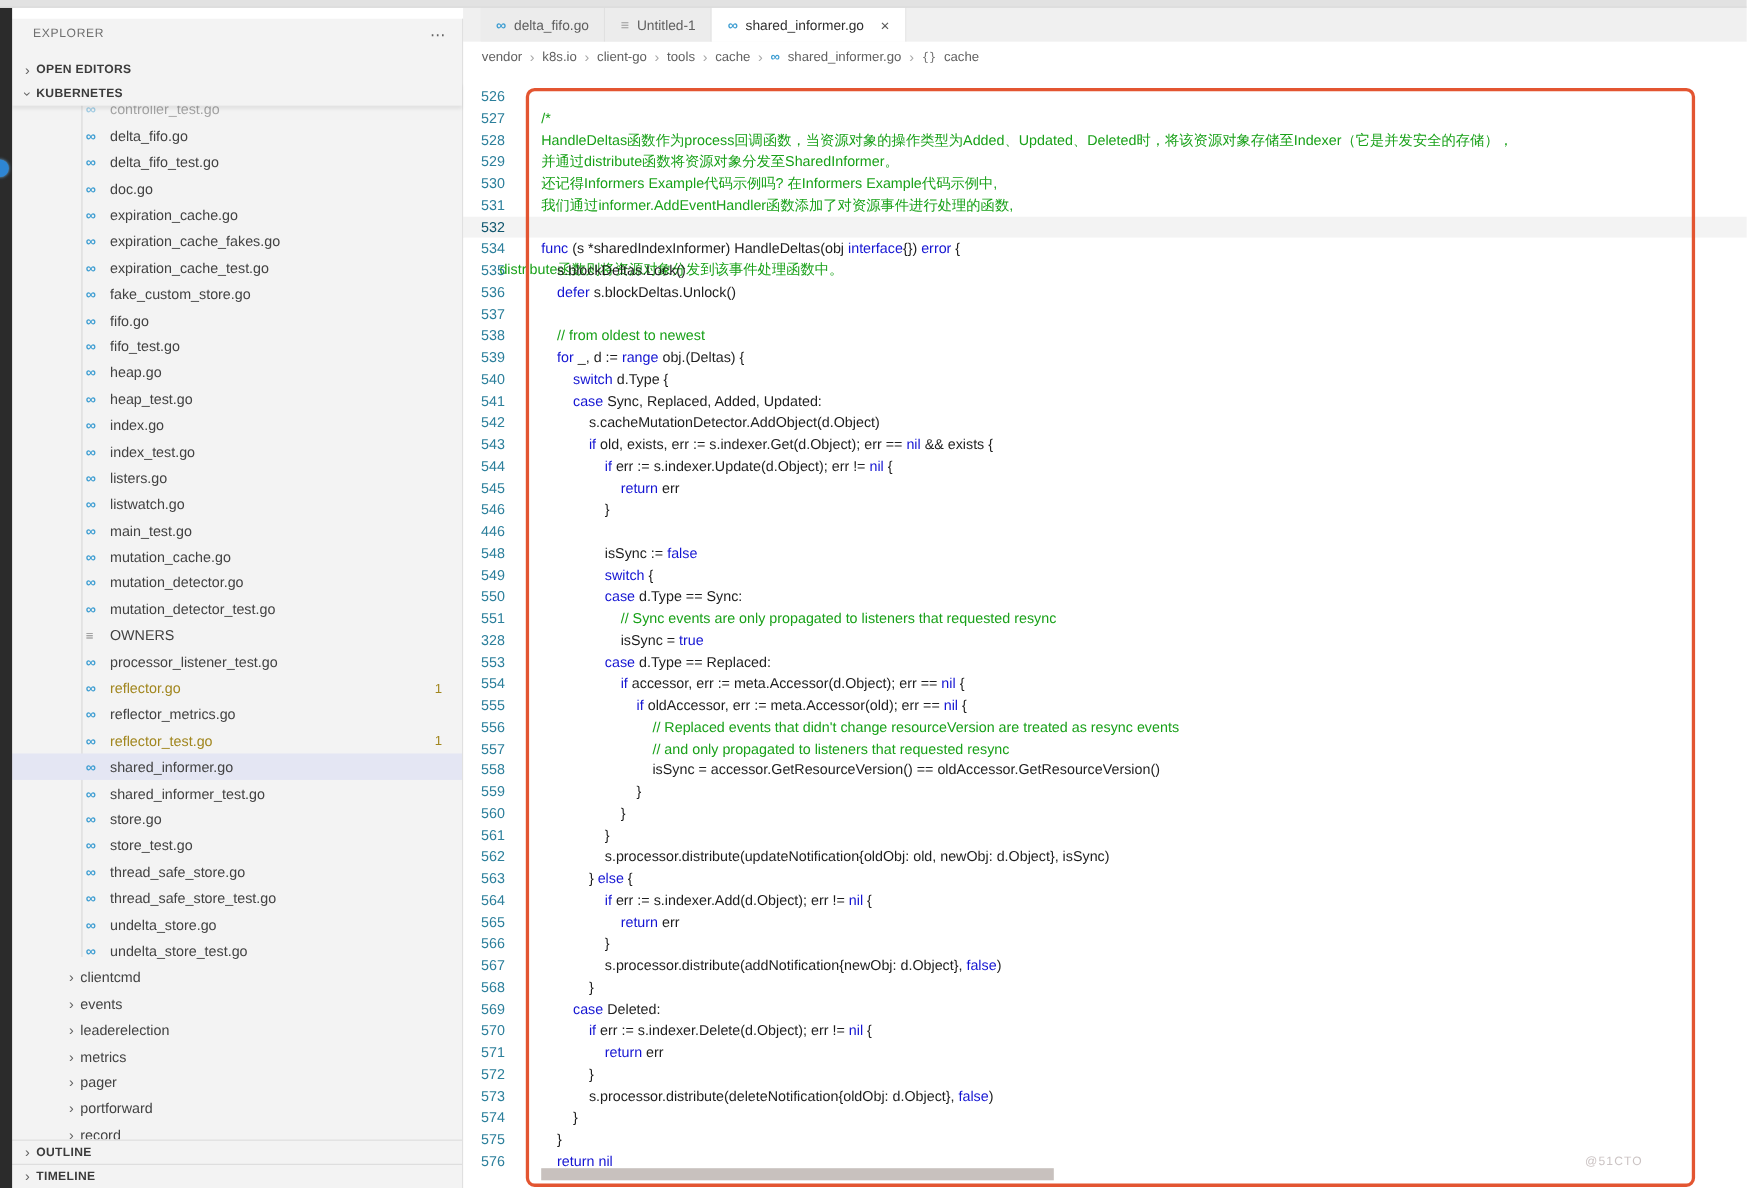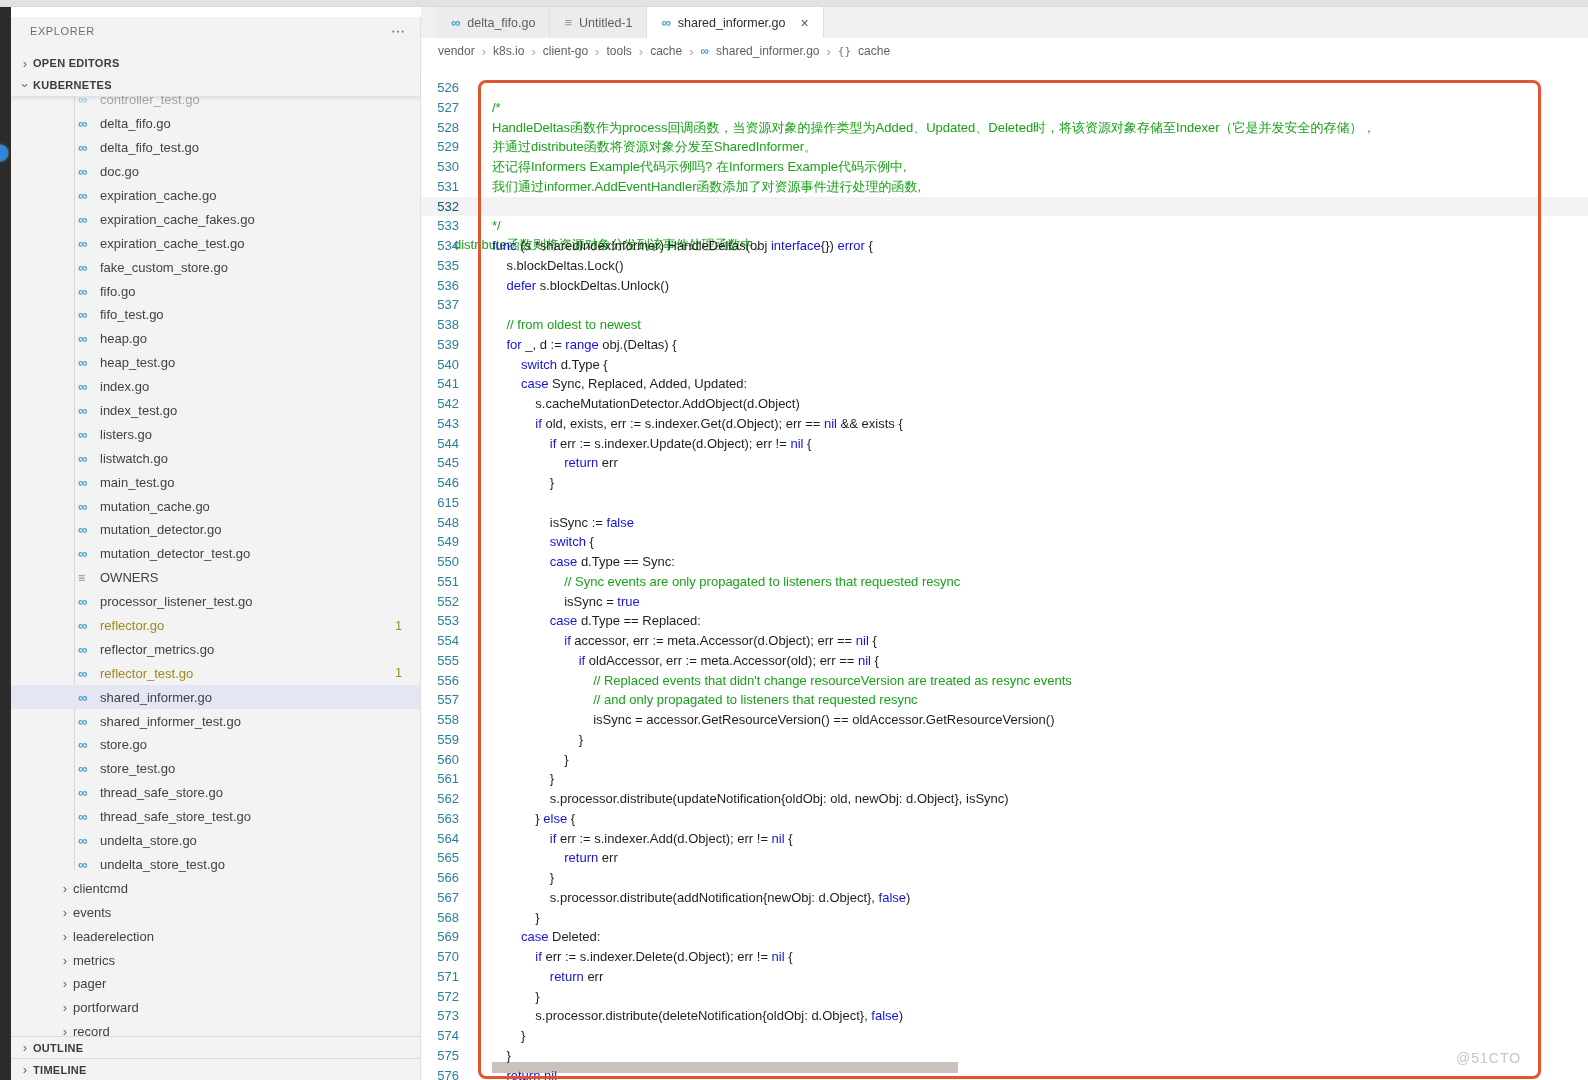--- a/index.html
+++ b/index.html
@@ -81,22 +81,22 @@
   .tok-k { color:#1414d2; }
   .tok-c { color:#19a119; }
   .tok-p { color:#1e1e1e; }
 
   .annotation-box { position:absolute; left:57px; top:73px; width:1063px; height:999px;
     border:3px solid #e35531; border-radius:8px; pointer-events:none; z-index:20; }
 
   .hscroll { position:absolute; left:71px; top:1055px; width:466px; height:11px;
     background:rgba(125,108,100,0.42); z-index:25; cursor:pointer; }
 
-  .watermark { position:absolute; left:1020px; top:1043px; font-size:14px;
-    color:rgba(160,145,145,0.55); filter:blur(0.4px); z-index:26; letter-spacing:1px;margin-left:15px; }
+  .watermark { position:absolute; left:1020px; top:1043px; font-size:11px;
+    color:rgba(160,145,145,0.55); filter:blur(0.4px); z-index:26; letter-spacing:1px; }
 </style>
 </head>
 <body>
 
 <div class="app">
   <div class="topstrip"></div>
 
   <div class="activitybar">
     <div class="bluedot"></div>
   </div>
@@ -329,40 +329,39 @@
         <span class="bc-item">cache</span>
       </div>
     <div class="codearea" id="codearea">
         <div class="code-line"><span class="ln">526</span><span class="ctext"></span></div>
         <div class="code-line"><span class="ln">527</span><span class="ctext"><span class="tok-c">/*</span></span></div>
         <div class="code-line"><span class="ln">528</span><span class="ctext"><span class="tok-c">HandleDeltas函数作为process回调函数，当资源对象的操作类型为Added、Updated、Deleted时，将该资源对象存储至Indexer（它是并发安全的存储），</span></span></div>
         <div class="code-line"><span class="ln">529</span><span class="ctext"><span class="tok-c">并通过distribute函数将资源对象分发至SharedInformer。</span></span></div>
         <div class="code-line"><span class="ln">530</span><span class="ctext"><span class="tok-c">还记得Informers Example代码示例吗? 在Informers Example代码示例中,</span></span></div>
         <div class="code-line"><span class="ln">531</span><span class="ctext"><span class="tok-c">我们通过informer.AddEventHandler函数添加了对资源事件进行处理的函数,</span></span></div>
         <div class="code-line current"><span class="ln">532</span><span class="ctext"><span class="tok-c">distribute函数则将资源对象分发到该事件处理函数中。</span></span></div>
-        <div class="code-line"><span class="ln">533</span><span class="ctext"><span class="tok-c">*/</span></span></div>
         <div class="code-line"><span class="ln">534</span><span class="ctext"><span class="tok-k">func</span><span class="tok-p"> (s *sharedIndexInformer) HandleDeltas(obj </span><span class="tok-k">interface</span><span class="tok-p">{}) </span><span class="tok-k">error</span><span class="tok-p"> {</span></span></div>
         <div class="code-line"><span class="ln">535</span><span class="ctext"><span class="tok-p">    s.blockDeltas.Lock()</span></span></div>
         <div class="code-line"><span class="ln">536</span><span class="ctext"><span class="tok-p">    </span><span class="tok-k">defer</span><span class="tok-p"> s.blockDeltas.Unlock()</span></span></div>
         <div class="code-line"><span class="ln">537</span><span class="ctext"></span></div>
         <div class="code-line"><span class="ln">538</span><span class="ctext"><span class="tok-p">    </span><span class="tok-c">// from oldest to newest</span></span></div>
         <div class="code-line"><span class="ln">539</span><span class="ctext"><span class="tok-p">    </span><span class="tok-k">for</span><span class="tok-p"> _, d := </span><span class="tok-k">range</span><span class="tok-p"> obj.(Deltas) {</span></span></div>
         <div class="code-line"><span class="ln">540</span><span class="ctext"><span class="tok-p">        </span><span class="tok-k">switch</span><span class="tok-p"> d.Type {</span></span></div>
         <div class="code-line"><span class="ln">541</span><span class="ctext"><span class="tok-p">        </span><span class="tok-k">case</span><span class="tok-p"> Sync, Replaced, Added, Updated:</span></span></div>
         <div class="code-line"><span class="ln">542</span><span class="ctext"><span class="tok-p">            s.cacheMutationDetector.AddObject(d.Object)</span></span></div>
         <div class="code-line"><span class="ln">543</span><span class="ctext"><span class="tok-p">            </span><span class="tok-k">if</span><span class="tok-p"> old, exists, err := s.indexer.Get(d.Object); err == </span><span class="tok-k">nil</span><span class="tok-p"> &amp;&amp; exists {</span></span></div>
         <div class="code-line"><span class="ln">544</span><span class="ctext"><span class="tok-p">                </span><span class="tok-k">if</span><span class="tok-p"> err := s.indexer.Update(d.Object); err != </span><span class="tok-k">nil</span><span class="tok-p"> {</span></span></div>
         <div class="code-line"><span class="ln">545</span><span class="ctext"><span class="tok-p">                    </span><span class="tok-k">return</span><span class="tok-p"> err</span></span></div>
         <div class="code-line"><span class="ln">546</span><span class="ctext"><span class="tok-p">                }</span></span></div>
-        <div class="code-line"><span class="ln">615</span><span class="ctext"></span></div>
+        <div class="code-line"><span class="ln">446</span><span class="ctext"></span></div>
         <div class="code-line"><span class="ln">548</span><span class="ctext"><span class="tok-p">                isSync := </span><span class="tok-k">false</span></span></div>
         <div class="code-line"><span class="ln">549</span><span class="ctext"><span class="tok-p">                </span><span class="tok-k">switch</span><span class="tok-p"> {</span></span></div>
         <div class="code-line"><span class="ln">550</span><span class="ctext"><span class="tok-p">                </span><span class="tok-k">case</span><span class="tok-p"> d.Type == Sync:</span></span></div>
         <div class="code-line"><span class="ln">551</span><span class="ctext"><span class="tok-p">                    </span><span class="tok-c">// Sync events are only propagated to listeners that requested resync</span></span></div>
-        <div class="code-line"><span class="ln">552</span><span class="ctext"><span class="tok-p">                    isSync = </span><span class="tok-k">true</span></span></div>
+        <div class="code-line"><span class="ln">328</span><span class="ctext"><span class="tok-p">                    isSync = </span><span class="tok-k">true</span></span></div>
         <div class="code-line"><span class="ln">553</span><span class="ctext"><span class="tok-p">                </span><span class="tok-k">case</span><span class="tok-p"> d.Type == Replaced:</span></span></div>
         <div class="code-line"><span class="ln">554</span><span class="ctext"><span class="tok-p">                    </span><span class="tok-k">if</span><span class="tok-p"> accessor, err := meta.Accessor(d.Object); err == </span><span class="tok-k">nil</span><span class="tok-p"> {</span></span></div>
         <div class="code-line"><span class="ln">555</span><span class="ctext"><span class="tok-p">                        </span><span class="tok-k">if</span><span class="tok-p"> oldAccessor, err := meta.Accessor(old); err == </span><span class="tok-k">nil</span><span class="tok-p"> {</span></span></div>
         <div class="code-line"><span class="ln">556</span><span class="ctext"><span class="tok-p">                            </span><span class="tok-c">// Replaced events that didn't change resourceVersion are treated as resync events</span></span></div>
         <div class="code-line"><span class="ln">557</span><span class="ctext"><span class="tok-p">                            </span><span class="tok-c">// and only propagated to listeners that requested resync</span></span></div>
         <div class="code-line"><span class="ln">558</span><span class="ctext"><span class="tok-p">                            isSync = accessor.GetResourceVersion() == oldAccessor.GetResourceVersion()</span></span></div>
         <div class="code-line"><span class="ln">559</span><span class="ctext"><span class="tok-p">                        }</span></span></div>
         <div class="code-line"><span class="ln">560</span><span class="ctext"><span class="tok-p">                    }</span></span></div>
         <div class="code-line"><span class="ln">561</span><span class="ctext"><span class="tok-p">                }</span></span></div>
         <div class="code-line"><span class="ln">562</span><span class="ctext"><span class="tok-p">                s.processor.distribute(updateNotification{oldObj: old, newObj: d.Object}, isSync)</span></span></div>

